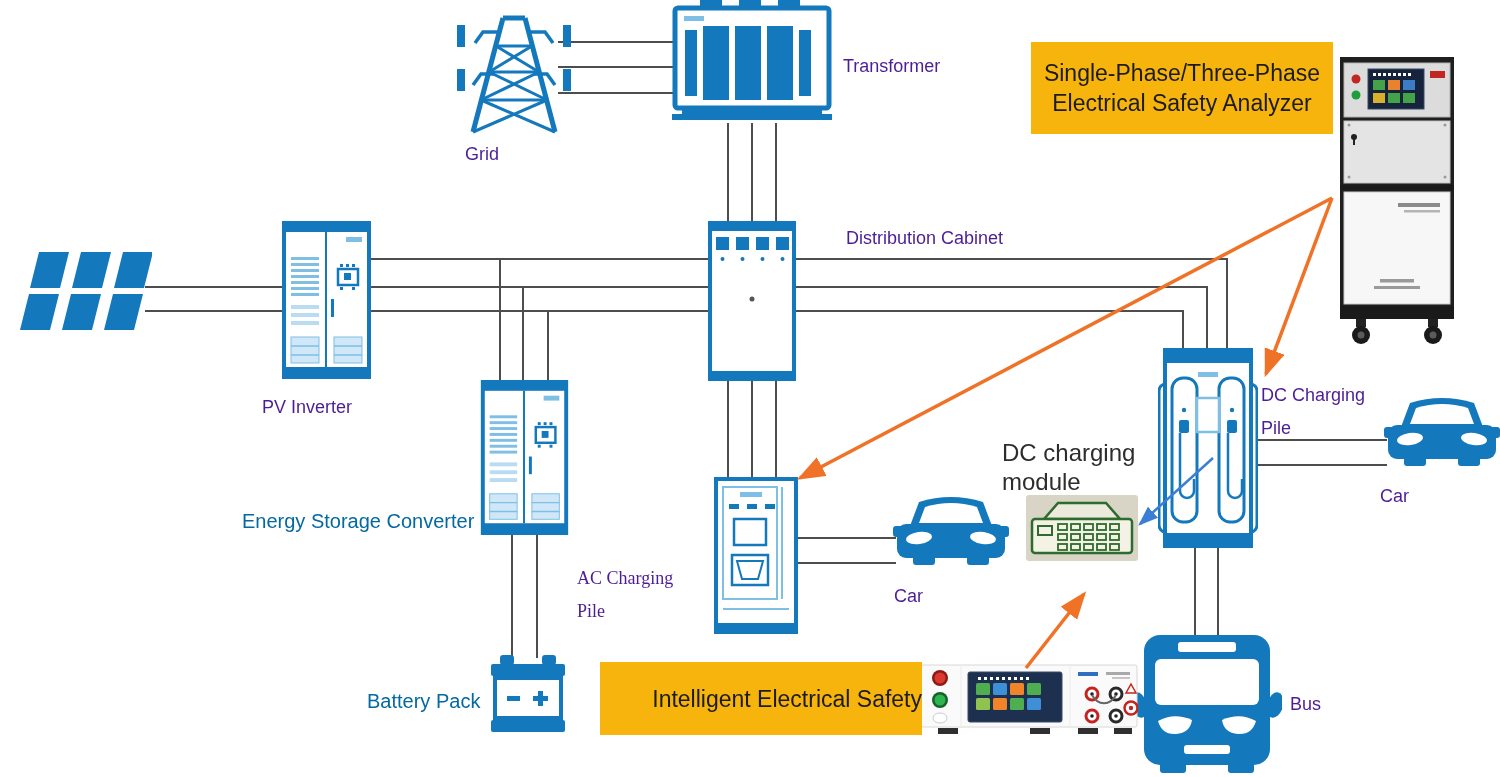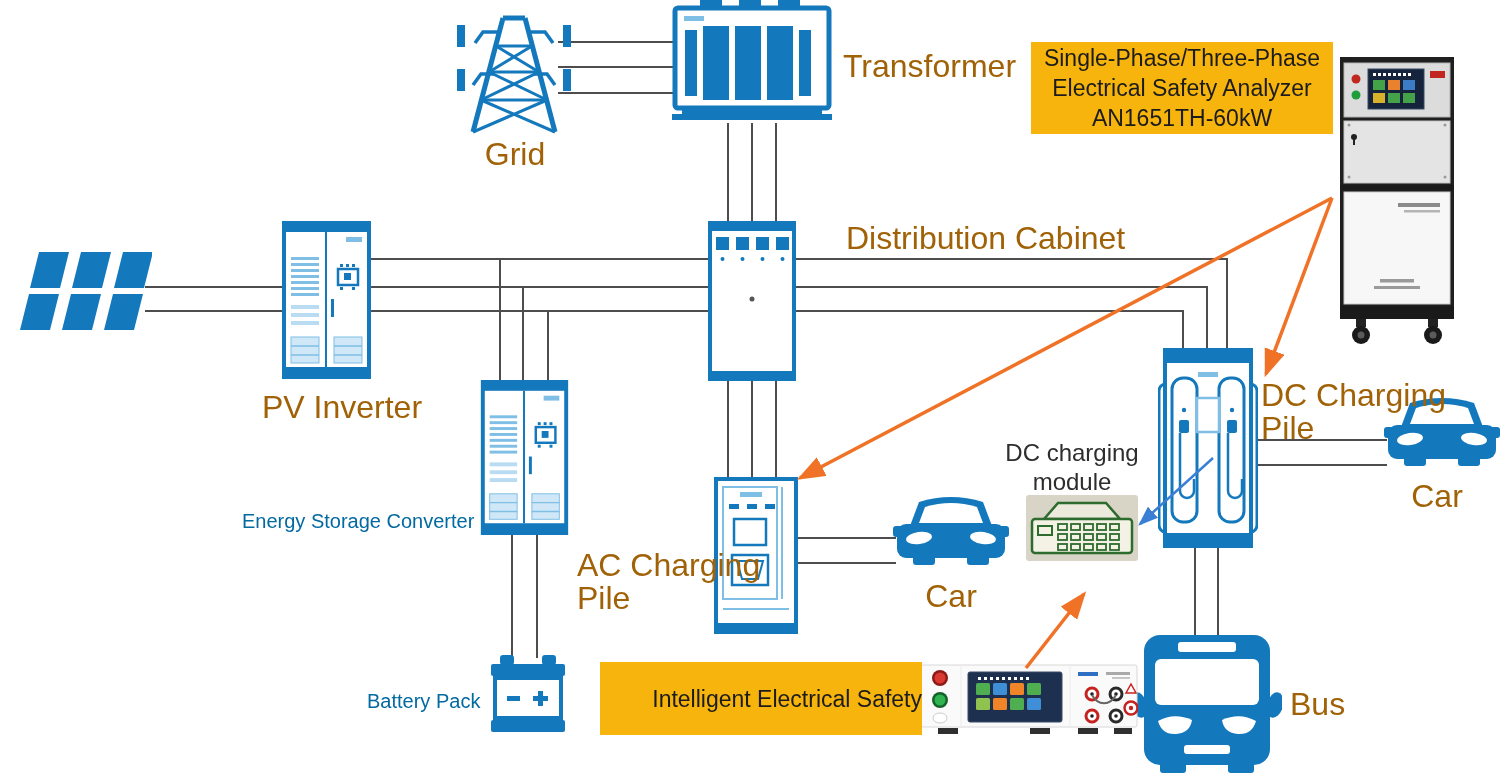--- a/index.html
+++ b/index.html
@@ -1,23 +1,23 @@
 <!DOCTYPE html>
 <html><head>
 <meta charset="utf-8">
 <style>
   html,body{margin:0;padding:0;background:#ffffff;}
   .canvas{position:relative;width:1500px;height:777px;background:#ffffff;overflow:hidden;
           font-family:"Liberation Sans", sans-serif;}
   .layer{position:absolute;left:0;top:0;}
   .icon{position:absolute;}
-  .lbl{position:absolute;color:#a16207;font-size:32px;line-height:33px;white-space:nowrap;}
+  .lbl{position:absolute;color:#4c1d95;font-size:18px;line-height:33px;white-space:nowrap;}
   .lbl-sm{position:absolute;color:#0369a1;font-size:20px;line-height:24px;white-space:nowrap;}
   .lbl-md{position:absolute;color:#2d2d2d;font-size:24px;line-height:29px;white-space:nowrap;}
-  .center{text-align:center;}
+  .center{text-align:left;}
   .right{text-align:right;}
   .callout{position:absolute;background:#f6b40c;color:#1c1c1c;font-size:23px;line-height:30px;
            font-weight:500;text-align:center;display:flex;flex-direction:column;justify-content:center;}
   .callout div{white-space:nowrap;}
 </style>
 </head>
 <body>
 
 <div class="canvas">
 
@@ -443,21 +443,21 @@
   </div>
   <div class="lbl" style="left:262px;top:391px;">
     <span>PV Inverter</span>
   </div>
   <div class="lbl-sm right" style="left:242px;top:509px;width:230px;">
     <span>Energy Storage Converter</span>
   </div>
   <div class="lbl-sm right" style="left:367px;top:689px;width:110px;">
     <span>Battery Pack</span>
   </div>
-  <div class="lbl" style="left:577px;top:549px;">
+  <div class="lbl" style="left:577px;top:562px;font-family:Liberation Serif, serif;">
     <div>AC Charging</div>
     <div>Pile</div>
   </div>
   <div class="lbl center" style="left:894px;top:580px;width:114px;">
     <span>Car</span>
   </div>
   <div class="lbl-md center" style="left:1002px;top:438px;width:140px;">
     <div>DC charging</div>
     <div>module</div>
   </div>
@@ -468,21 +468,20 @@
   <div class="lbl center" style="left:1380px;top:480px;width:114px;">
     <span>Car</span>
   </div>
   <div class="lbl" style="left:1290px;top:688px;">
     <span>Bus</span>
   </div>
 
   <div class="callout" style="left:1031px;top:42px;width:302px;height:92px;">
     <div>Single-Phase/Three-Phase</div>
     <div>Electrical Safety Analyzer</div>
-    <div>AN1651TH-60kW</div>
   </div>
   <div class="callout" style="left:600px;top:662px;width:322px;height:73px;align-items:flex-end;">
     <div>Intelligent Electrical Safety</div>
   </div>
 
   <svg class="layer" width="1500" height="777" style="pointer-events:none;">
     <defs>
       <marker id="ah-orange" markerWidth="10" markerHeight="8" refX="7" refY="3" orient="auto">
         <path d="M0,0 L8,3 L0,6 Z" fill="#f07226"></path>
       </marker>

